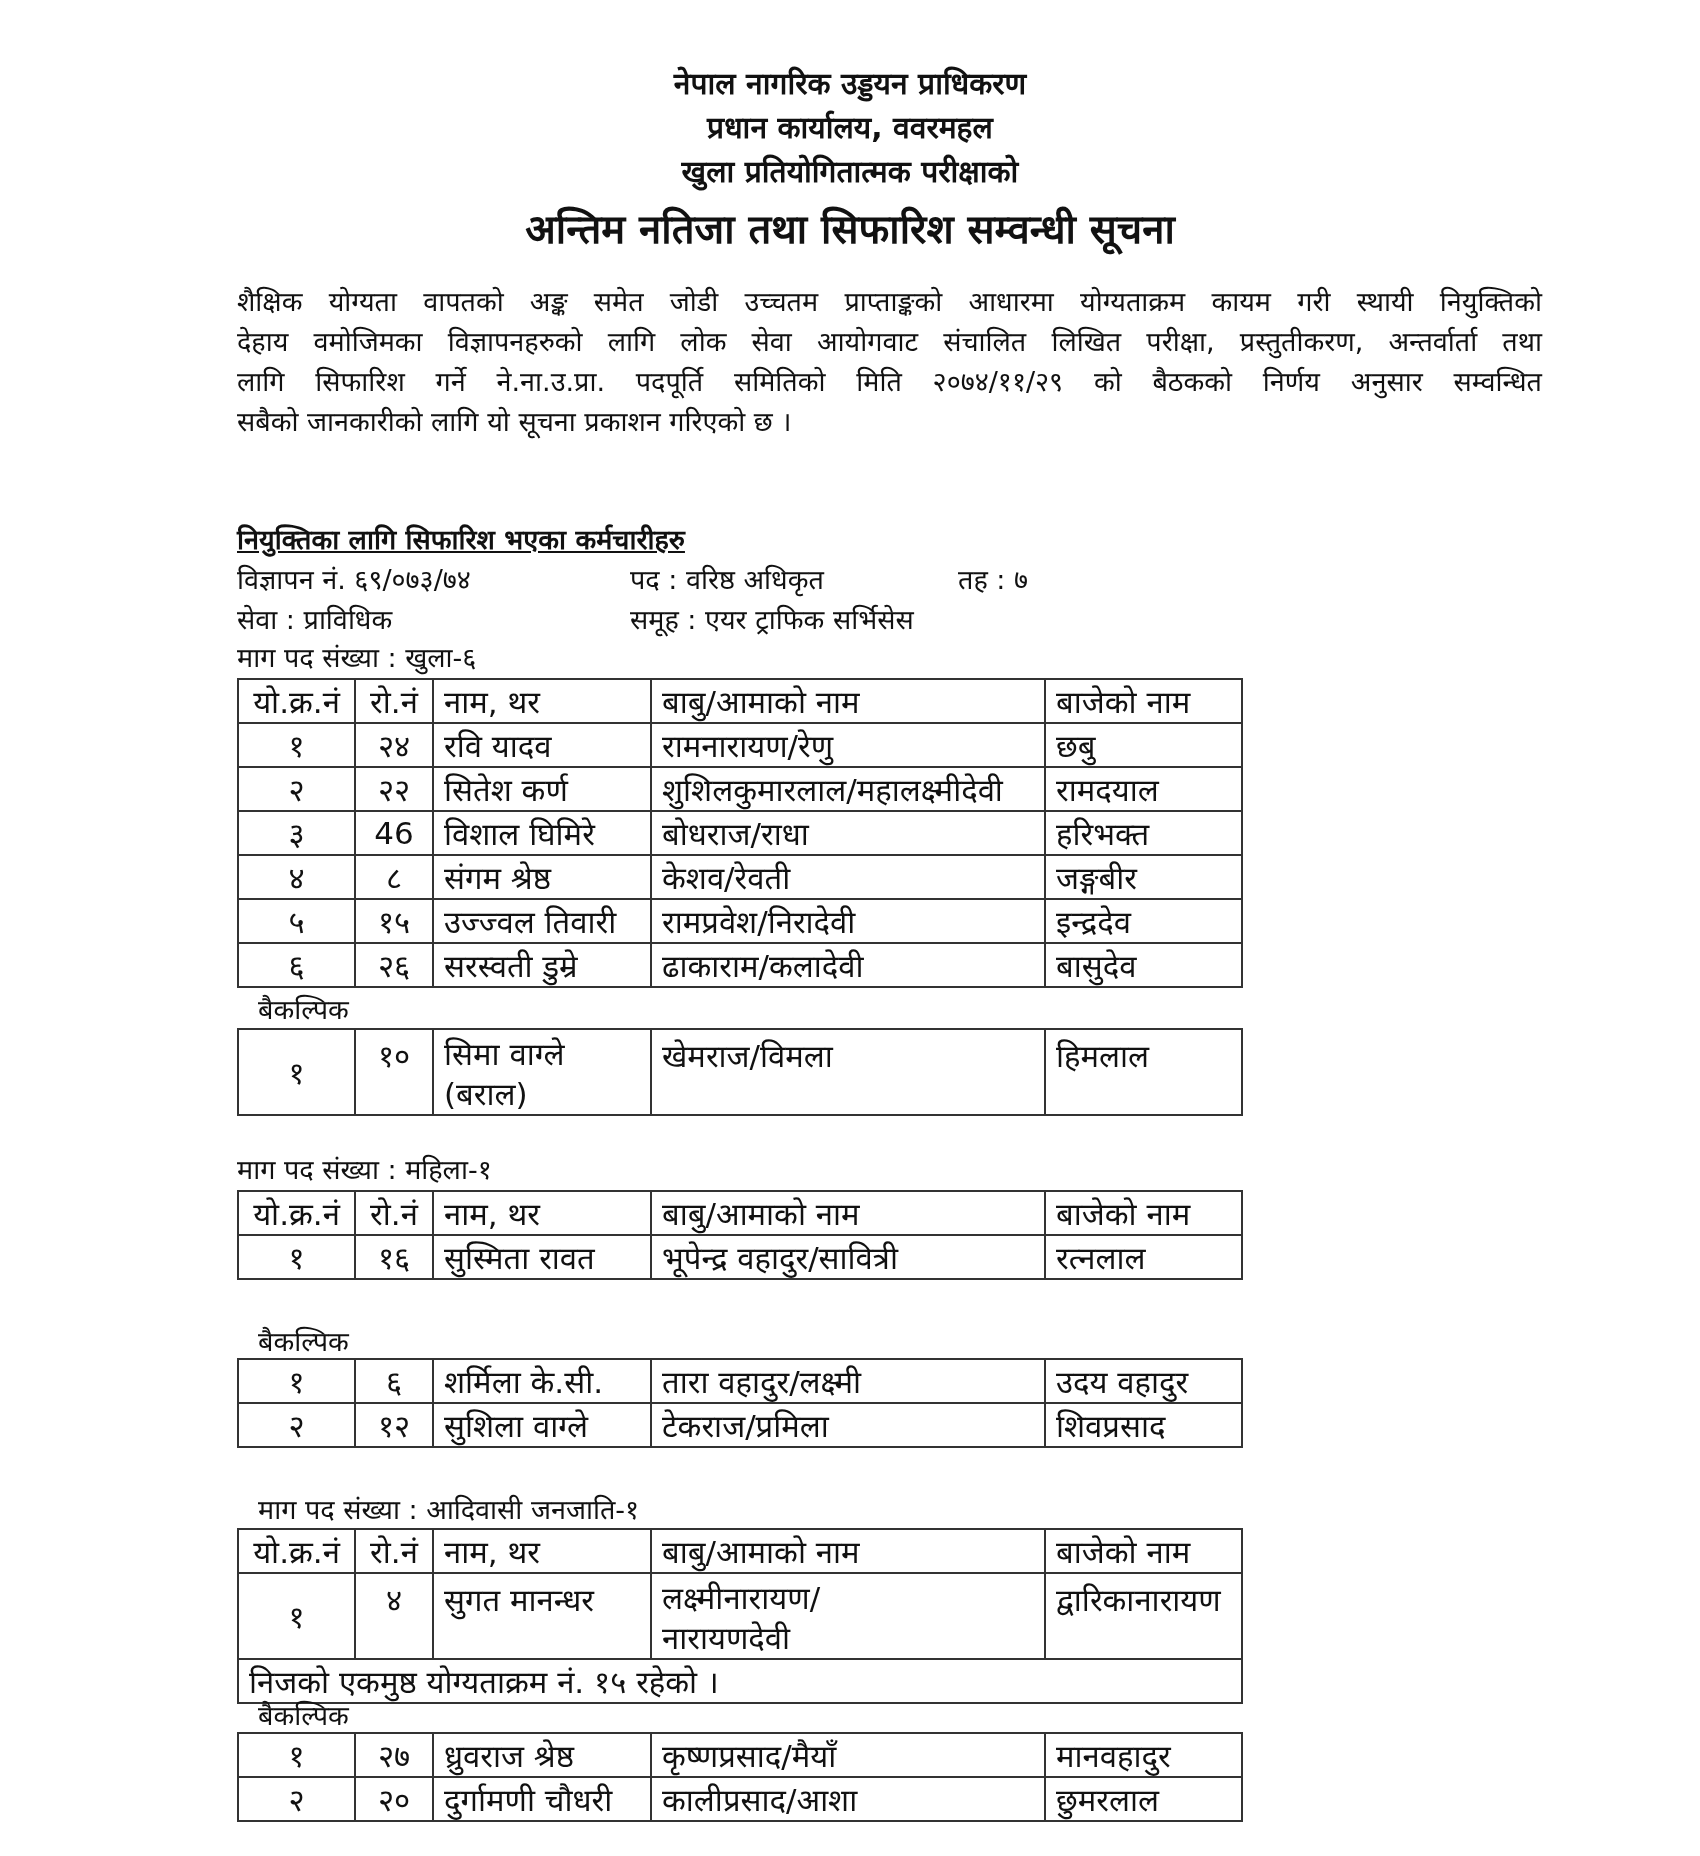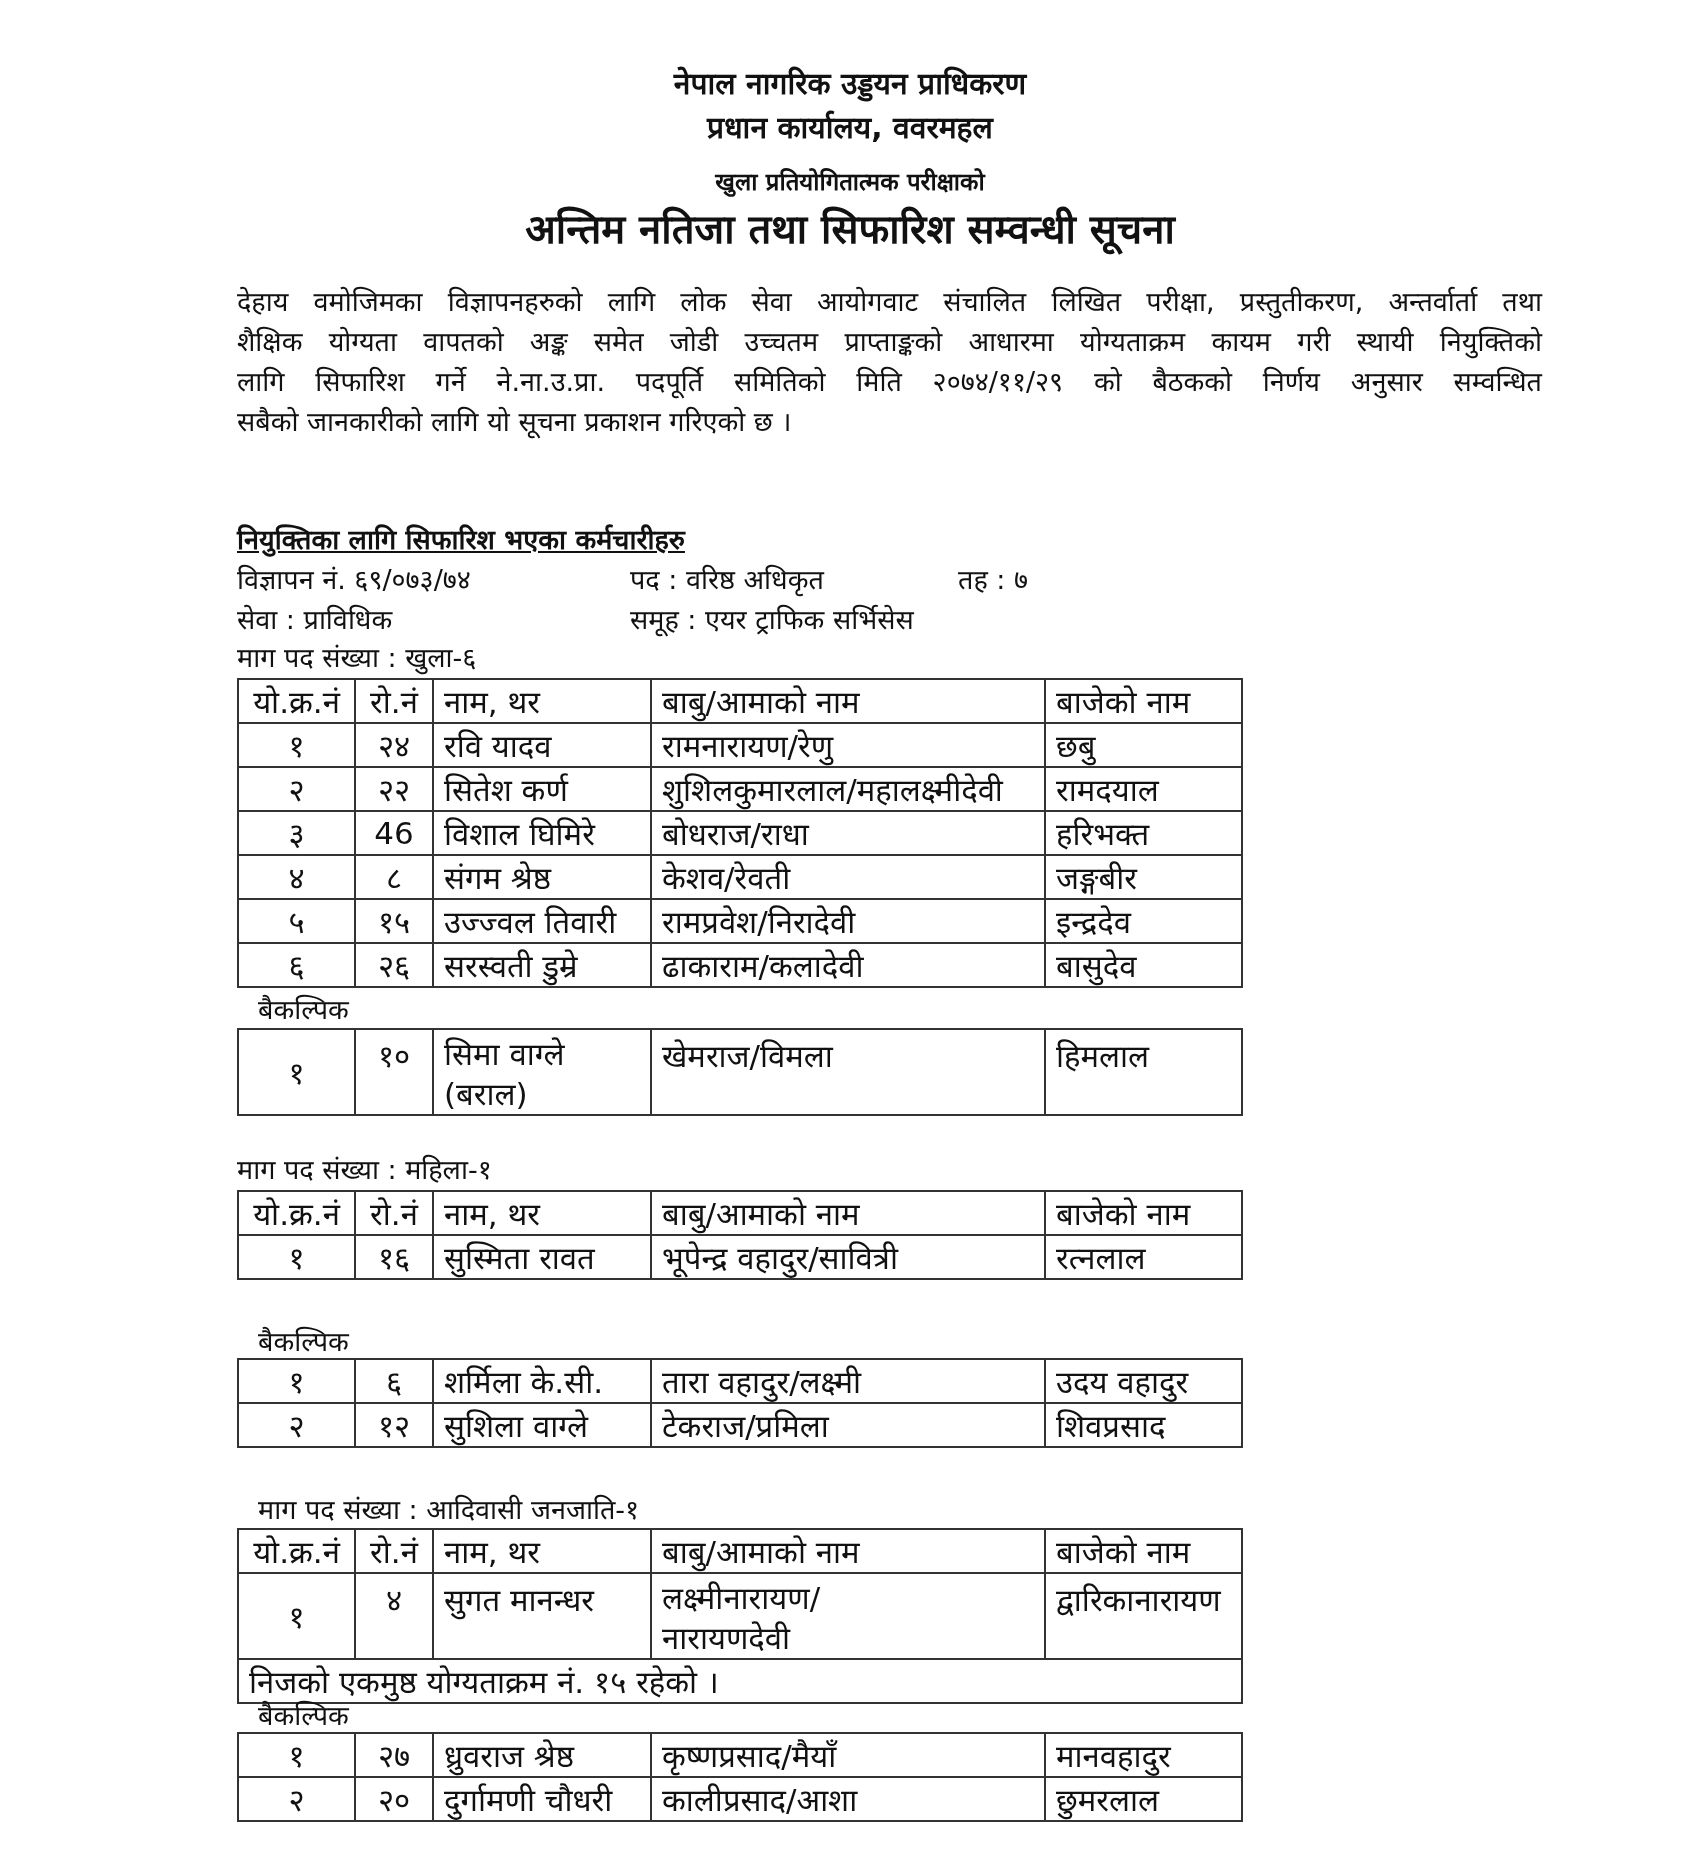--- a/index.html
+++ b/index.html
@@ -4,21 +4,21 @@
 <style>
   html, body { margin: 0; padding: 0; background: #ffffff; }
   body {
     width: 1700px; height: 1856px; position: relative; overflow: hidden;
     font-family: "DejaVu Sans", "Liberation Sans", sans-serif;
     color: #111111;
   }
   .hdr { position: absolute; left: 0; width: 1700px; text-align: center; font-weight: bold; margin-top: 12px; }
   .h1 { top: 50px; font-size: 30px; }
   .h2 { top: 94px; font-size: 30px; }
-  .h3 { top: 152px; font-size: 24px; }
+  .h3 { top: 138px; font-size: 30px; }
   .h4 { top: 188px; font-size: 40px; }
 
   .para {
     position: absolute; left: 237px; top: 282px; width: 1305px;
     font-size: 27px; line-height: 40px; text-align: justify;
     text-indent: 95px;
   }
   .para .ln { display: block; text-align: justify; text-align-last: justify; text-indent: 0; }
   .para .ln.first { padding-left: 95px; }
   .para .ln.last { text-align-last: left; }
@@ -43,22 +43,22 @@
 </style>
 </head>
 <body>
 
 <div class="hdr h1">नेपाल नागरिक उड्डयन प्राधिकरण</div>
 <div class="hdr h2">प्रधान कार्यालय, ववरमहल</div>
 <div class="hdr h3">खुला प्रतियोगितात्मक परीक्षाको</div>
 <div class="hdr h4">अन्तिम नतिजा तथा सिफारिश सम्वन्धी सूचना</div>
 
 <div class="para">
+  <span class="ln">शैक्षिक योग्यता वापतको अङ्क समेत जोडी उच्चतम प्राप्ताङ्कको आधारमा योग्यताक्रम कायम गरी स्थायी नियुक्तिको</span>
   <span class="ln">देहाय वमोजिमका विज्ञापनहरुको लागि लोक सेवा आयोगवाट संचालित लिखित परीक्षा, प्रस्तुतीकरण, अन्तर्वार्ता तथा</span>
-  <span class="ln">शैक्षिक योग्यता वापतको अङ्क समेत जोडी उच्चतम प्राप्ताङ्कको आधारमा योग्यताक्रम कायम गरी स्थायी नियुक्तिको</span>
   <span class="ln">लागि सिफारिश गर्ने ने.ना.उ.प्रा. पदपूर्ति समितिको मिति २०७४/११/२९ को बैठकको निर्णय अनुसार सम्वन्धित</span>
   <span class="ln last">सबैको जानकारीको लागि यो सूचना प्रकाशन गरिएको छ ।</span>
 </div>
 
 <div class="abs sec-title">नियुक्तिका लागि सिफारिश भएका कर्मचारीहरु</div>
 <div class="abs" style="left:237px; top:560px;">विज्ञापन नं. ६९/०७३/७४</div>
 <div class="abs" style="left:630px; top:560px;">पद : वरिष्ठ अधिकृत</div>
 <div class="abs" style="left:958px; top:560px;">तह : ७</div>
 <div class="abs" style="left:237px; top:600px;">सेवा : प्राविधिक</div>
 <div class="abs" style="left:630px; top:600px;">समूह : एयर ट्राफिक सर्भिसेस</div>

